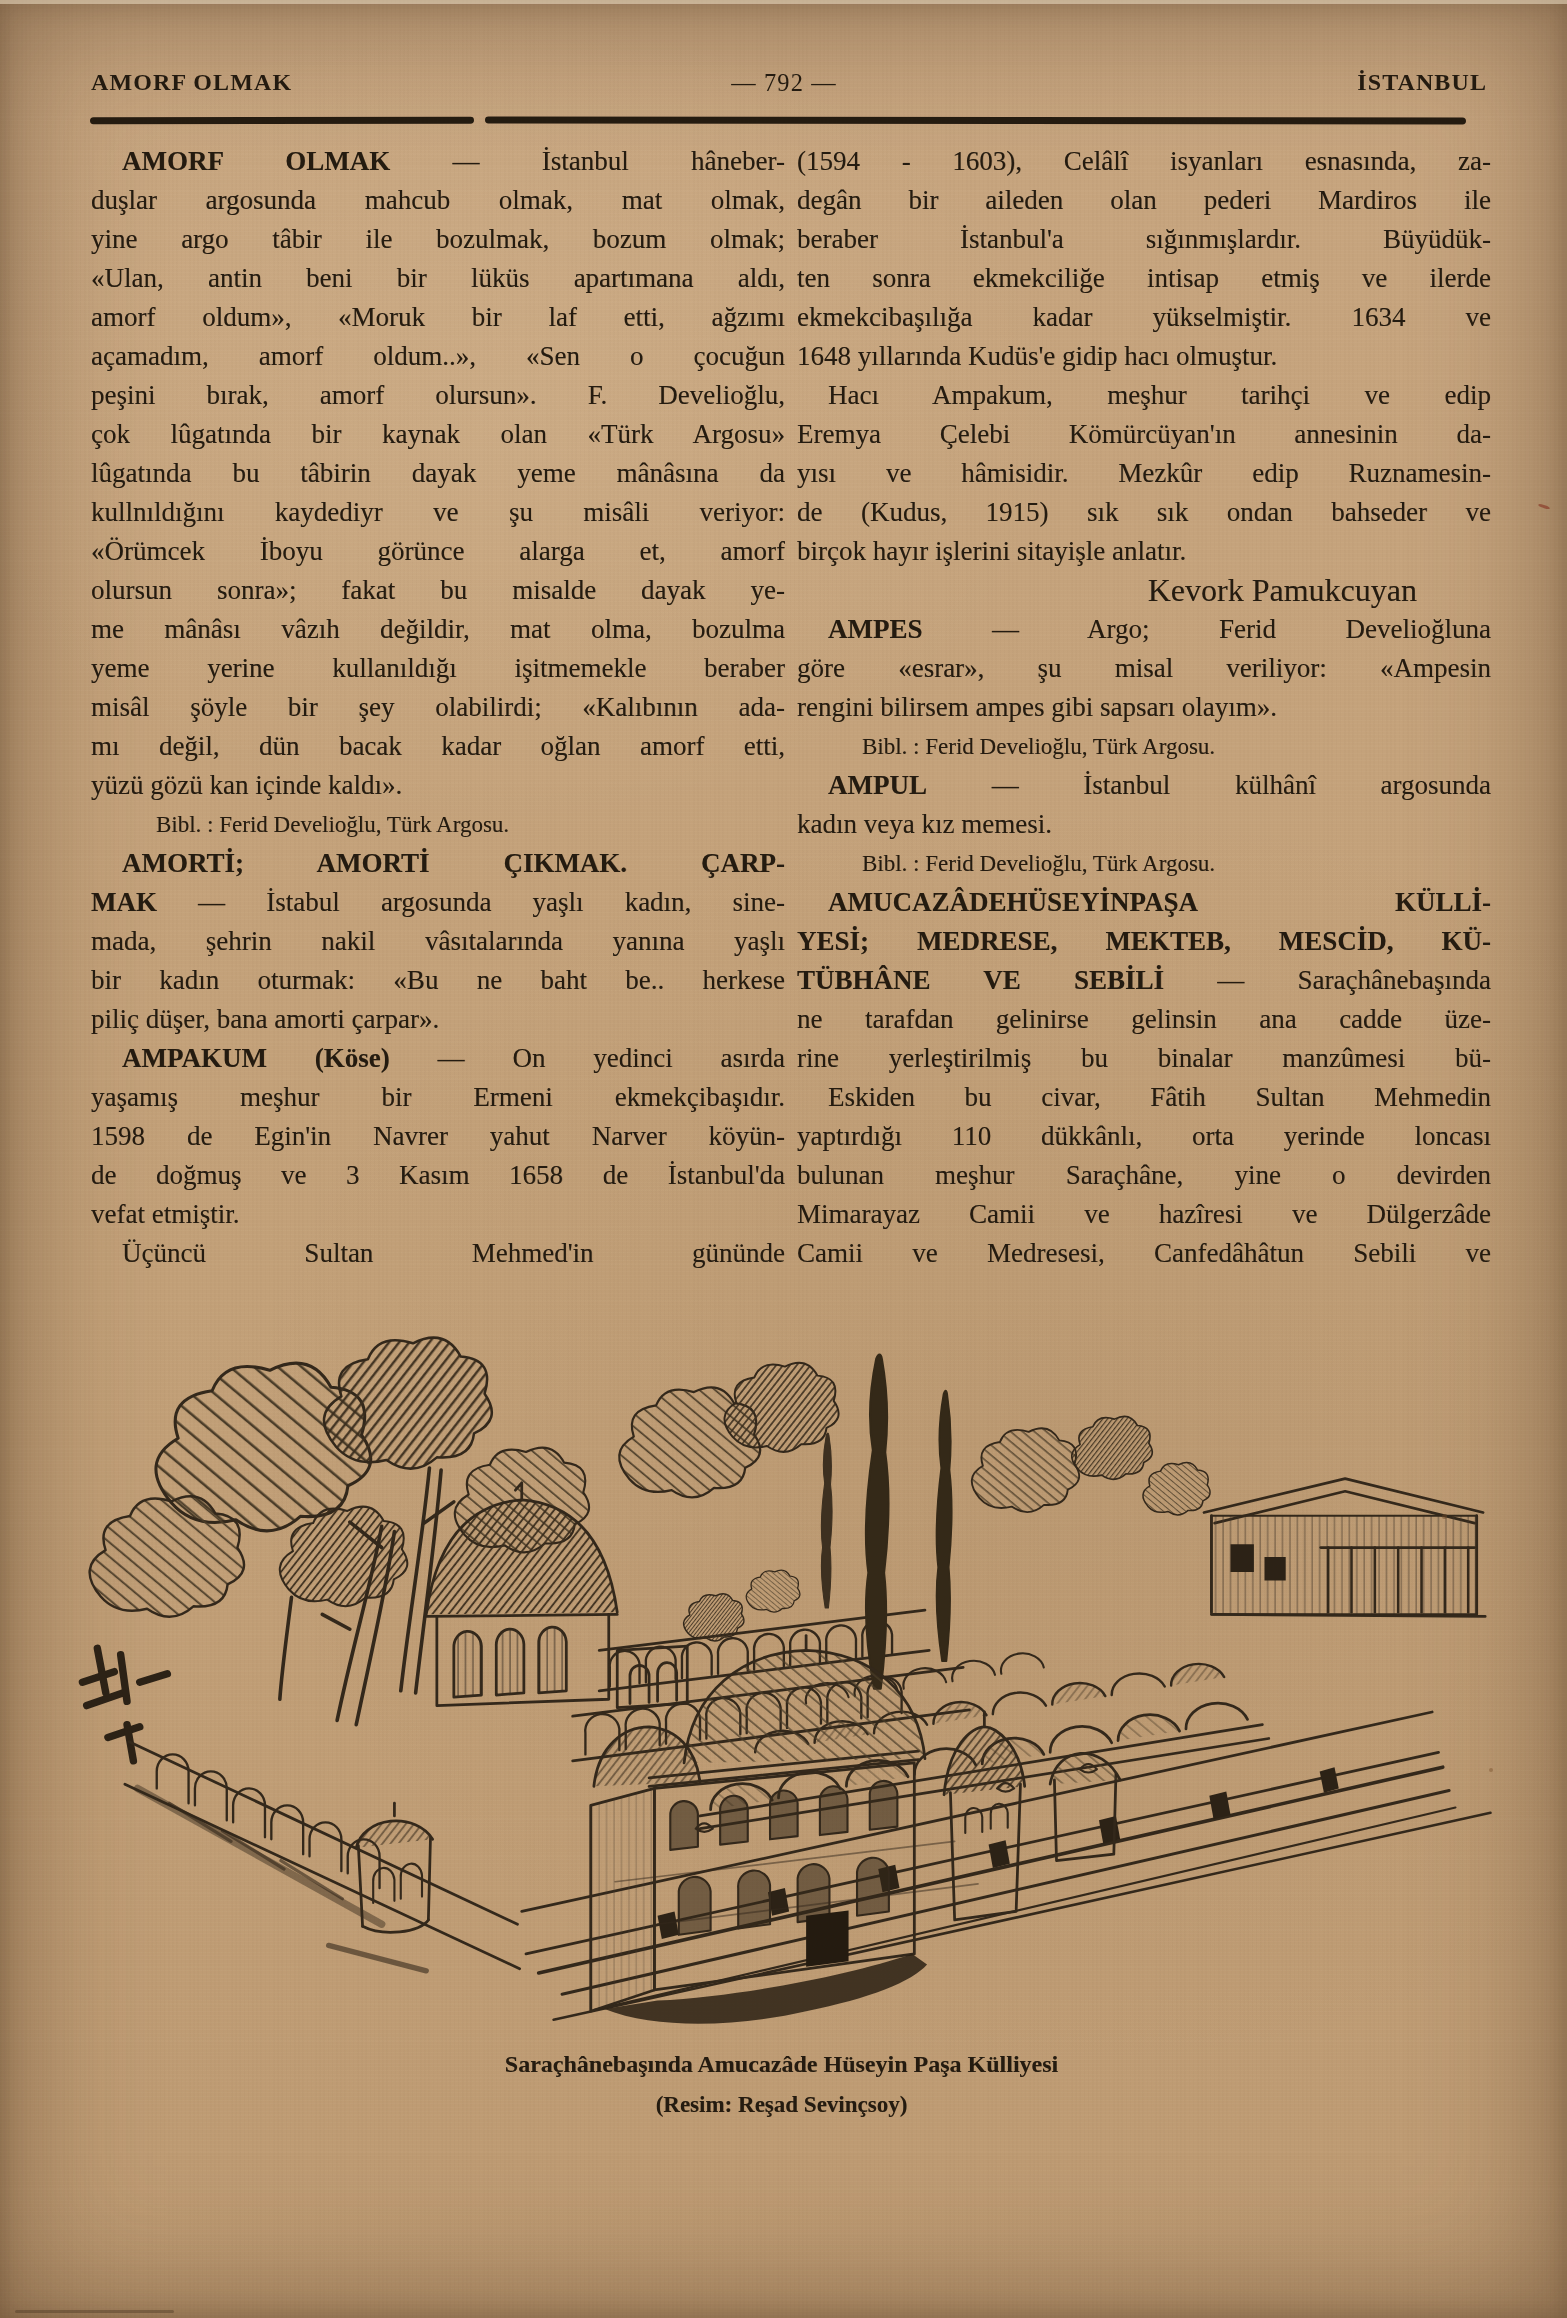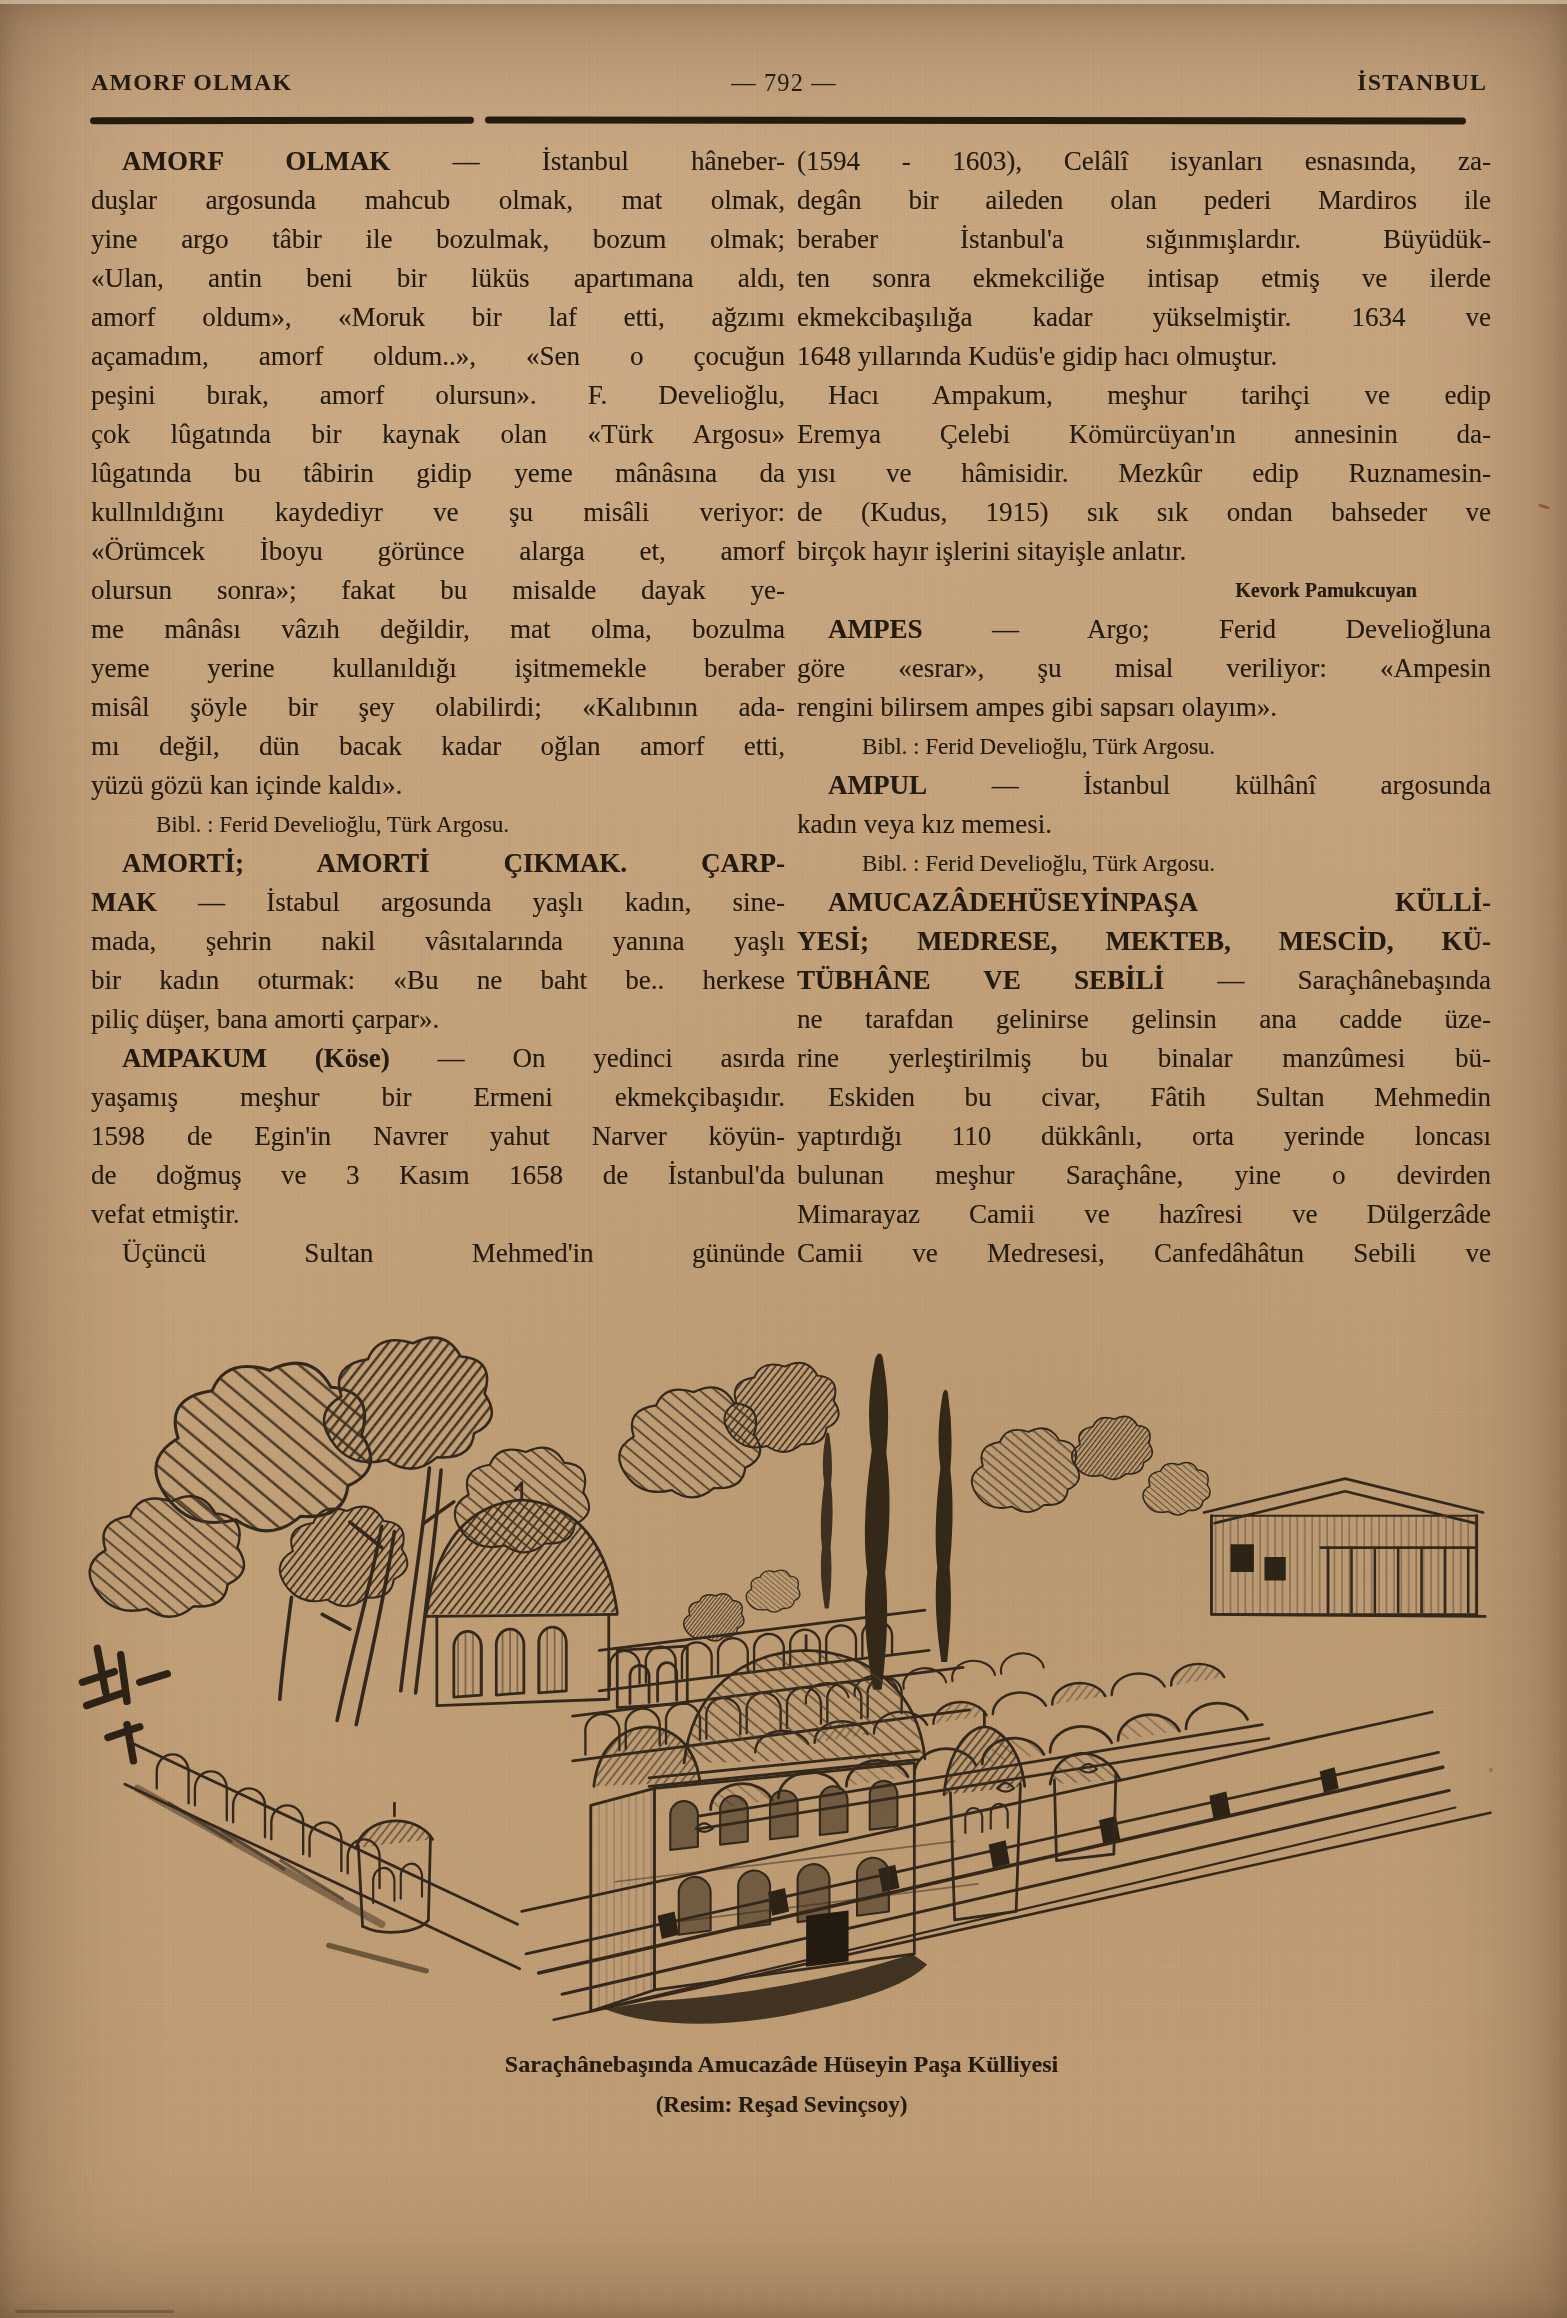--- a/index.html
+++ b/index.html
@@ -24,21 +24,21 @@
   .column{position:absolute;top:142px;width:694px;}
   .column.left{left:91px;}
   .column.right{left:797px;}
   .line{height:39px;line-height:39px;font-size:27px;text-align:justify;text-align-last:justify;
         overflow:hidden;white-space:nowrap;text-shadow:0.3px 0.3px 0.5px rgba(32,22,10,.35);}
   .line{white-space:normal;}
   .line.end{text-align-last:left;}
   .line.first{text-indent:31px;}
   .line .b{font-weight:bold;}
   .line.bibl{font-size:23px;text-align-last:left;text-indent:65px;}
-  .line.sig{font-size:20px;font-weight:bold;text-align-last:right;padding-right:74px;box-sizing:border-box;}
+  .line.sig{font-size:32px;font-weight:normal;text-align-last:right;padding-right:74px;box-sizing:border-box;}
   .illustration{position:absolute;left:63px;top:1330px;width:1465px;height:695px;}
   .caption{position:absolute;top:2044px;left:102px;width:1359px;text-align:center;}
   .caption .c1{font-weight:bold;font-size:24px;line-height:41px;text-shadow:0.3px 0.3px 0.5px rgba(32,22,10,.35);}
   .caption .c2{font-weight:bold;font-size:23px;line-height:39px;text-shadow:0.3px 0.3px 0.5px rgba(32,22,10,.35);}
 </style>
 </head>
 <body>
 
 <div class="page">
   <div class="edge-top"></div>
@@ -51,21 +51,21 @@
 
   <div class="column left">
       <div class="line entry first"><span class="b">AMORF OLMAK</span><span> — İstanbul hâneber-</span></div>
       <div class="line entry"><span>duşlar argosunda mahcub olmak, mat olmak,</span></div>
       <div class="line entry"><span>yine argo tâbir ile bozulmak, bozum olmak;</span></div>
       <div class="line entry"><span>«Ulan, antin beni bir lüküs apartımana aldı,</span></div>
       <div class="line entry"><span>amorf oldum», «Moruk bir laf etti, ağzımı</span></div>
       <div class="line entry"><span>açamadım, amorf oldum..», «Sen o çocuğun</span></div>
       <div class="line entry"><span>peşini bırak, amorf olursun». F. Develioğlu,</span></div>
       <div class="line entry"><span>çok lûgatında bir kaynak olan «Türk Argosu»</span></div>
-      <div class="line entry"><span>lûgatında bu tâbirin gidip yeme mânâsına da</span></div>
+      <div class="line entry"><span>lûgatında bu tâbirin dayak yeme mânâsına da</span></div>
       <div class="line entry"><span>kullnıldığını kaydediyr ve şu misâli veriyor:</span></div>
       <div class="line entry"><span>«Örümcek İboyu görünce alarga et, amorf</span></div>
       <div class="line entry"><span>olursun sonra»; fakat bu misalde dayak ye-</span></div>
       <div class="line entry"><span>me mânâsı vâzıh değildir, mat olma, bozulma</span></div>
       <div class="line entry"><span>yeme yerine kullanıldığı işitmemekle beraber</span></div>
       <div class="line entry"><span>misâl şöyle bir şey olabilirdi; «Kalıbının ada-</span></div>
       <div class="line entry"><span>mı değil, dün bacak kadar oğlan amorf etti,</span></div>
       <div class="line entry end"><span>yüzü gözü kan içinde kaldı».</span></div>
       <div class="line bibl end"><span>Bibl. : Ferid Develioğlu, Türk Argosu.</span></div>
       <div class="line entry first"><span class="b">AMORTİ; AMORTİ ÇIKMAK. ÇARP-</span></div>

